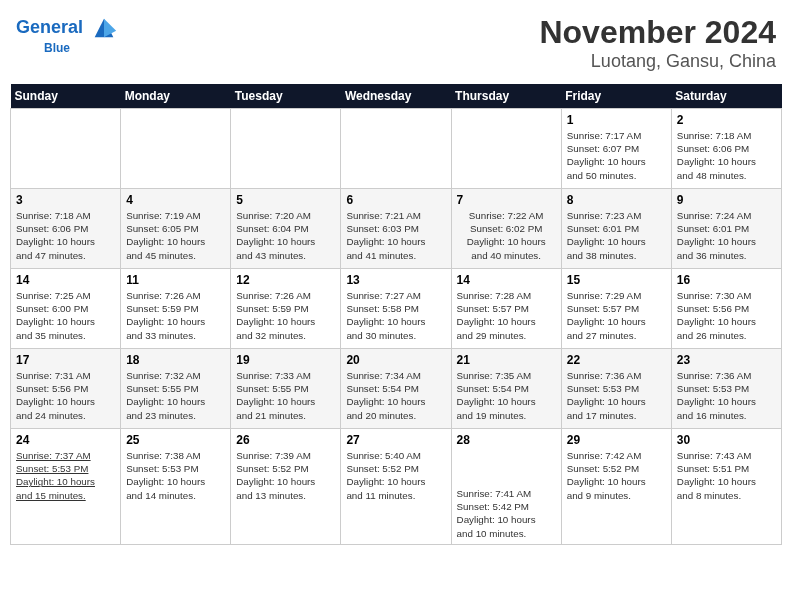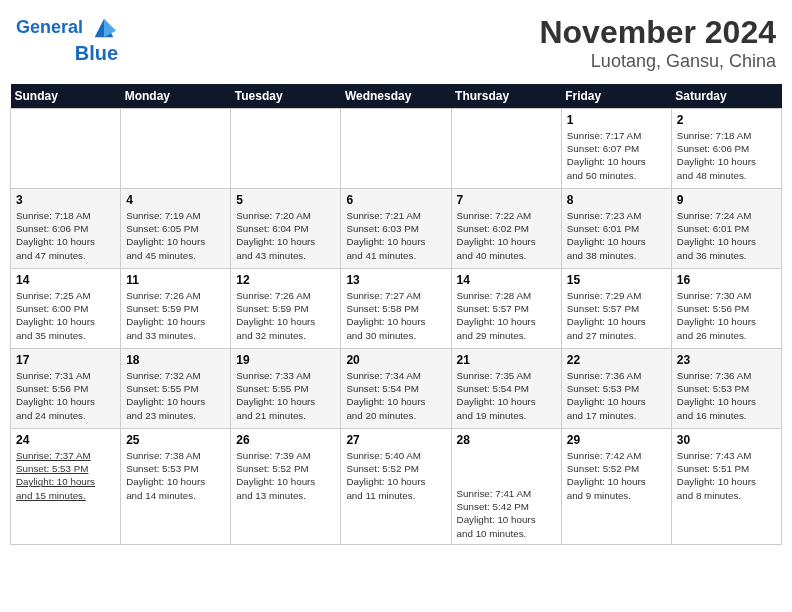--- a/index.html
+++ b/index.html
@@ -13,21 +13,20 @@
     .header {
       display: flex;
       justify-content: space-between;
       align-items: flex-start;
       margin-bottom: 8px;
       padding: 4px 6px;
     }
     .logo {
       display: flex;
       align-items: center;
-      text-align: right;
     }
     .logo-text {
       font-size: 18px;
       font-weight: bold;
       color: #333;
       line-height: 1.1;
     }
     .logo-text span {
       color: #1a6abf;
     }
@@ -97,21 +96,21 @@
 <div class="header">
   <div class="logo">
     <div>
       <div class="logo-text">
         <span>General</span>
         <svg class="logo-icon" viewBox="0 0 30 30" xmlns="http://www.w3.org/2000/svg" style="display:inline-block;vertical-align:middle;margin-left:2px;">
           <polygon points="5,25 15,5 25,25" fill="#1a6abf"></polygon>
           <polygon points="15,5 28,18 15,25" fill="#4da6e8"></polygon>
         </svg>
       </div>
-      <div class="logo-text" style="color:#1a6abf;font-size:20px;">Blue</div>
+      <div class="logo-text" style="color:#1a6abf;font-size:12px;margin-left:28px;">Blue</div>
     </div>
   </div>
   <div class="title-section">
     <div class="month-title">November 2024</div>
     <div class="location">Luotang, Gansu, China</div>
   </div>
 </div>
 
 <table>
   <thead>
@@ -171,21 +170,21 @@
         </td>
         <td>
           <span class="day-num">6</span>
           <div class="day-info" style="white-space: pre-line;">Sunrise: 7:21 AM
 Sunset: 6:03 PM
 Daylight: 10 hours
 and 41 minutes.</div>
         </td>
         <td>
           <span class="day-num">7</span>
-          <div class="day-info" style="white-space: pre-line;">Sunrise: 7:22 AM
+          <div class="day-info" style="white-space: pre-line; text-align: center;">Sunrise: 7:22 AM
 Sunset: 6:02 PM
 Daylight: 10 hours
 and 40 minutes.</div>
         </td>
         <td>
           <span class="day-num">8</span>
           <div class="day-info" style="white-space: pre-line;">Sunrise: 7:23 AM
 Sunset: 6:01 PM
 Daylight: 10 hours
 and 38 minutes.</div>

